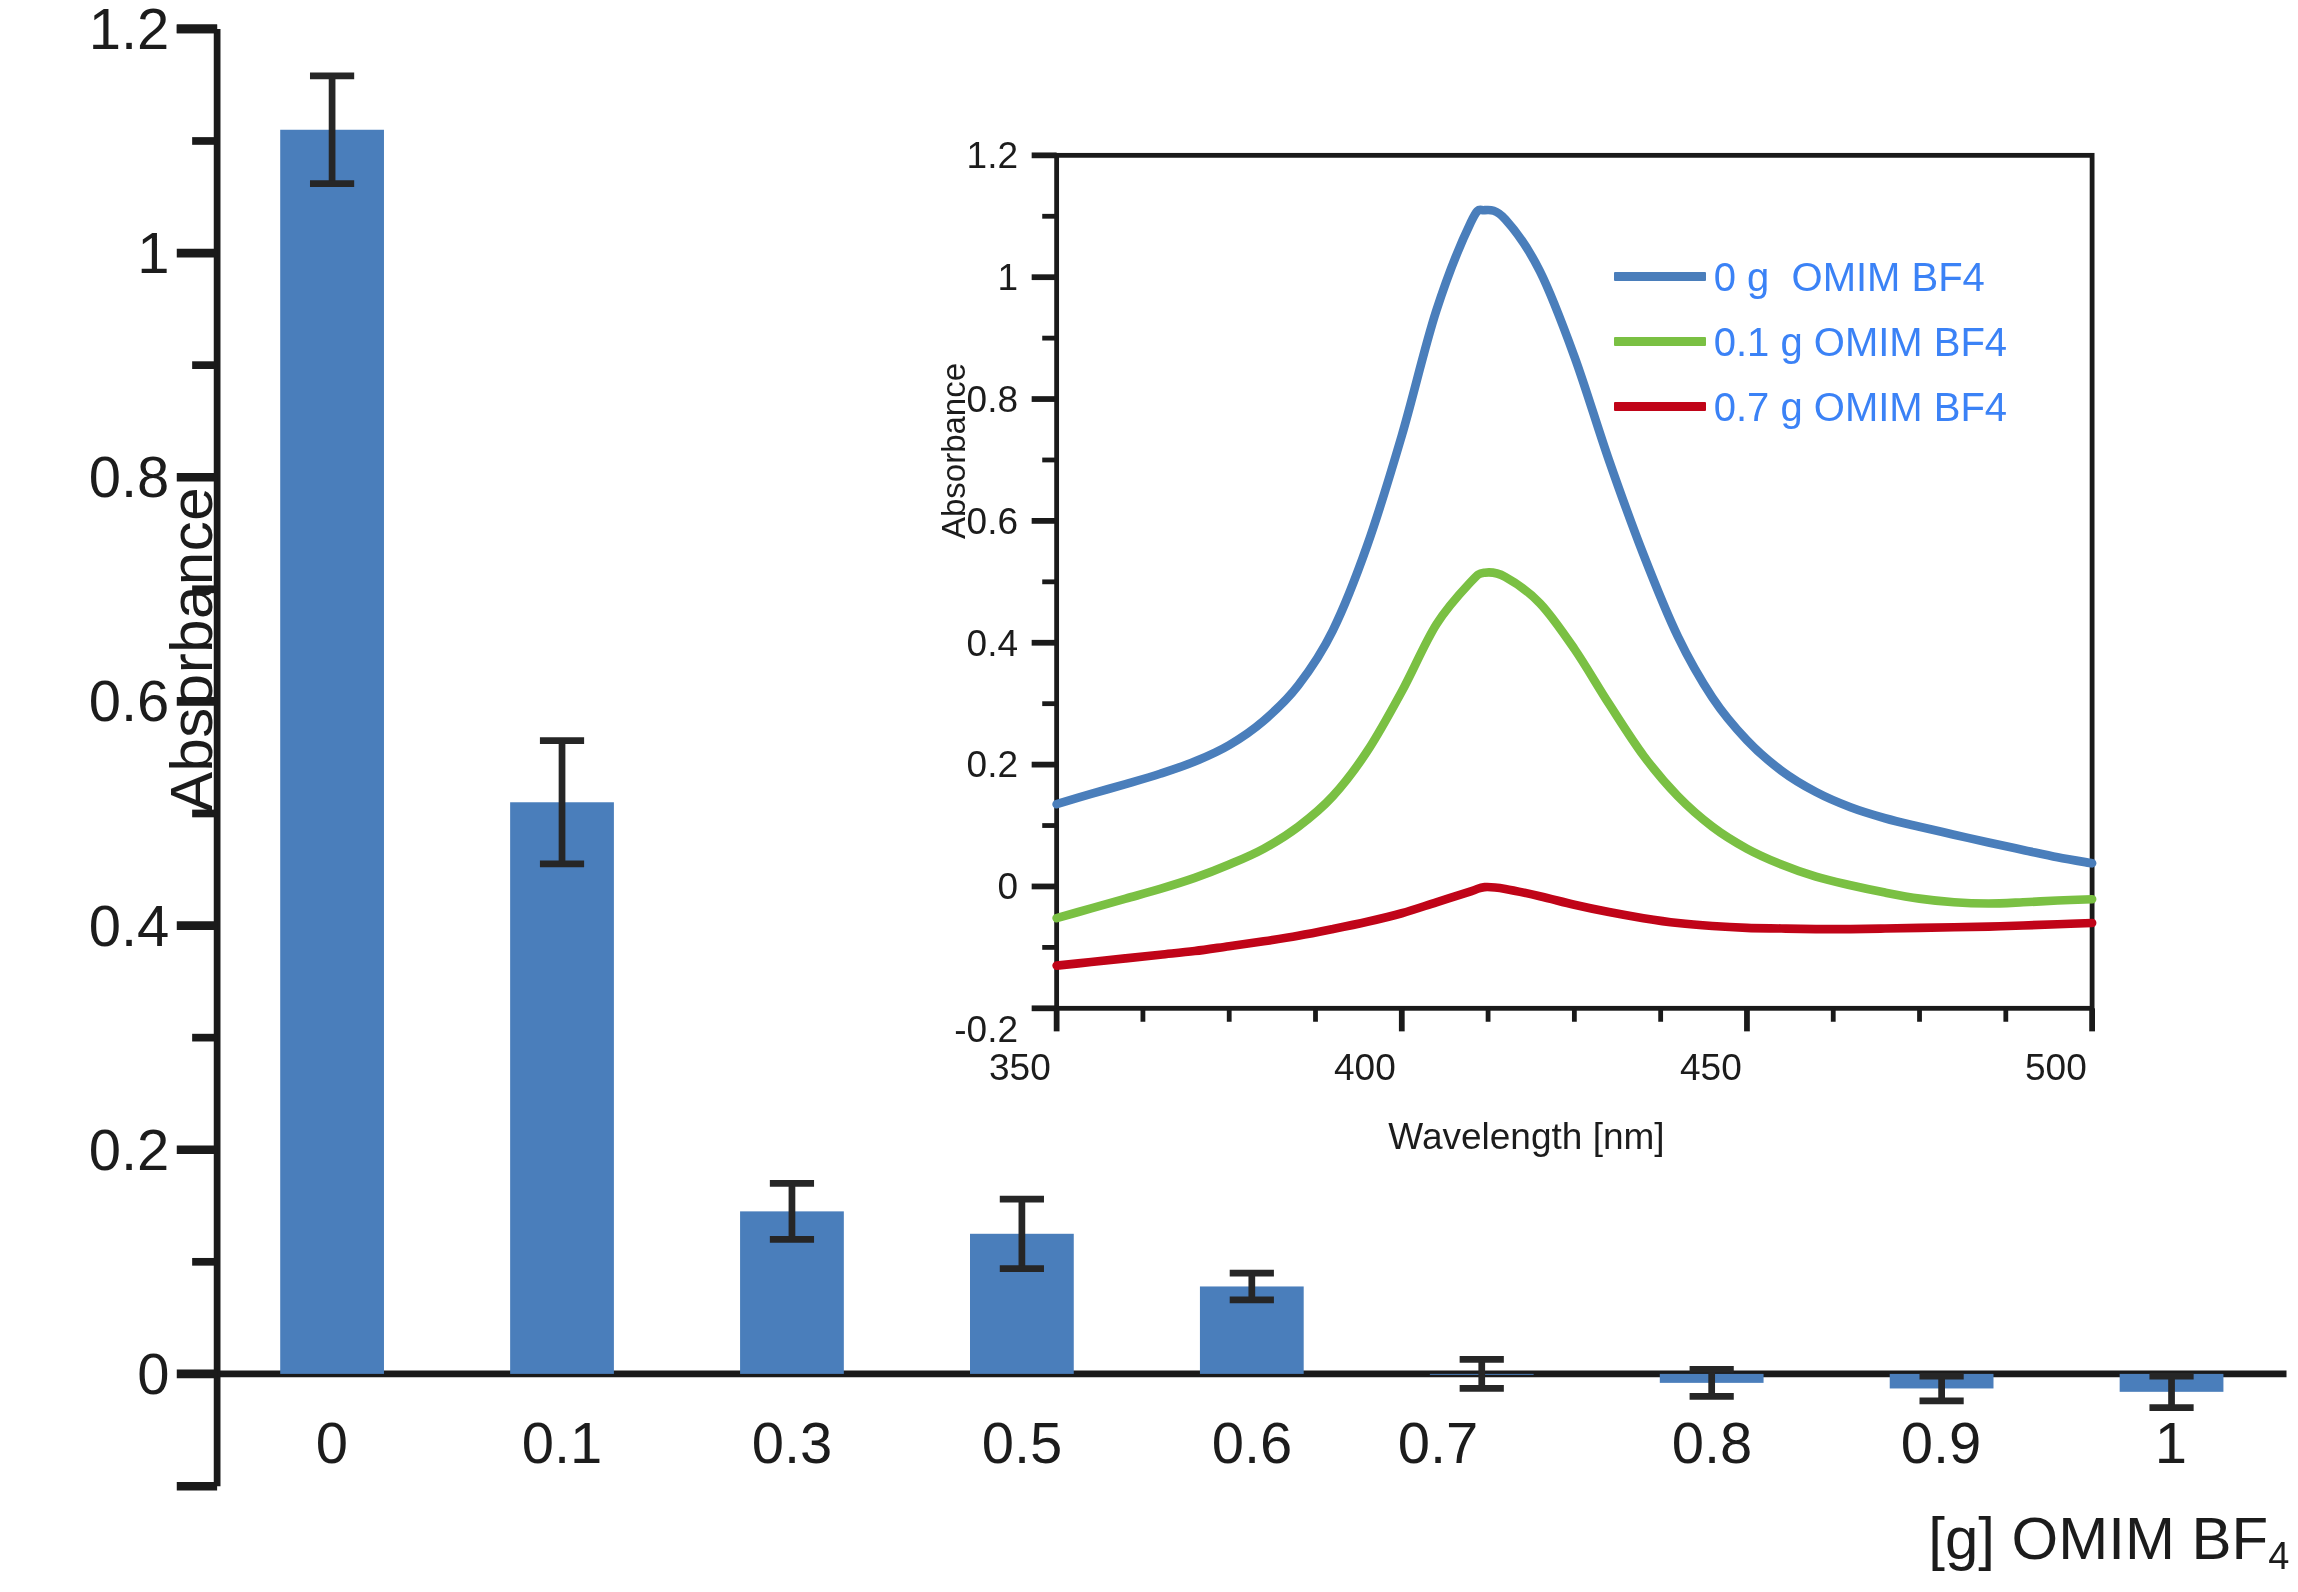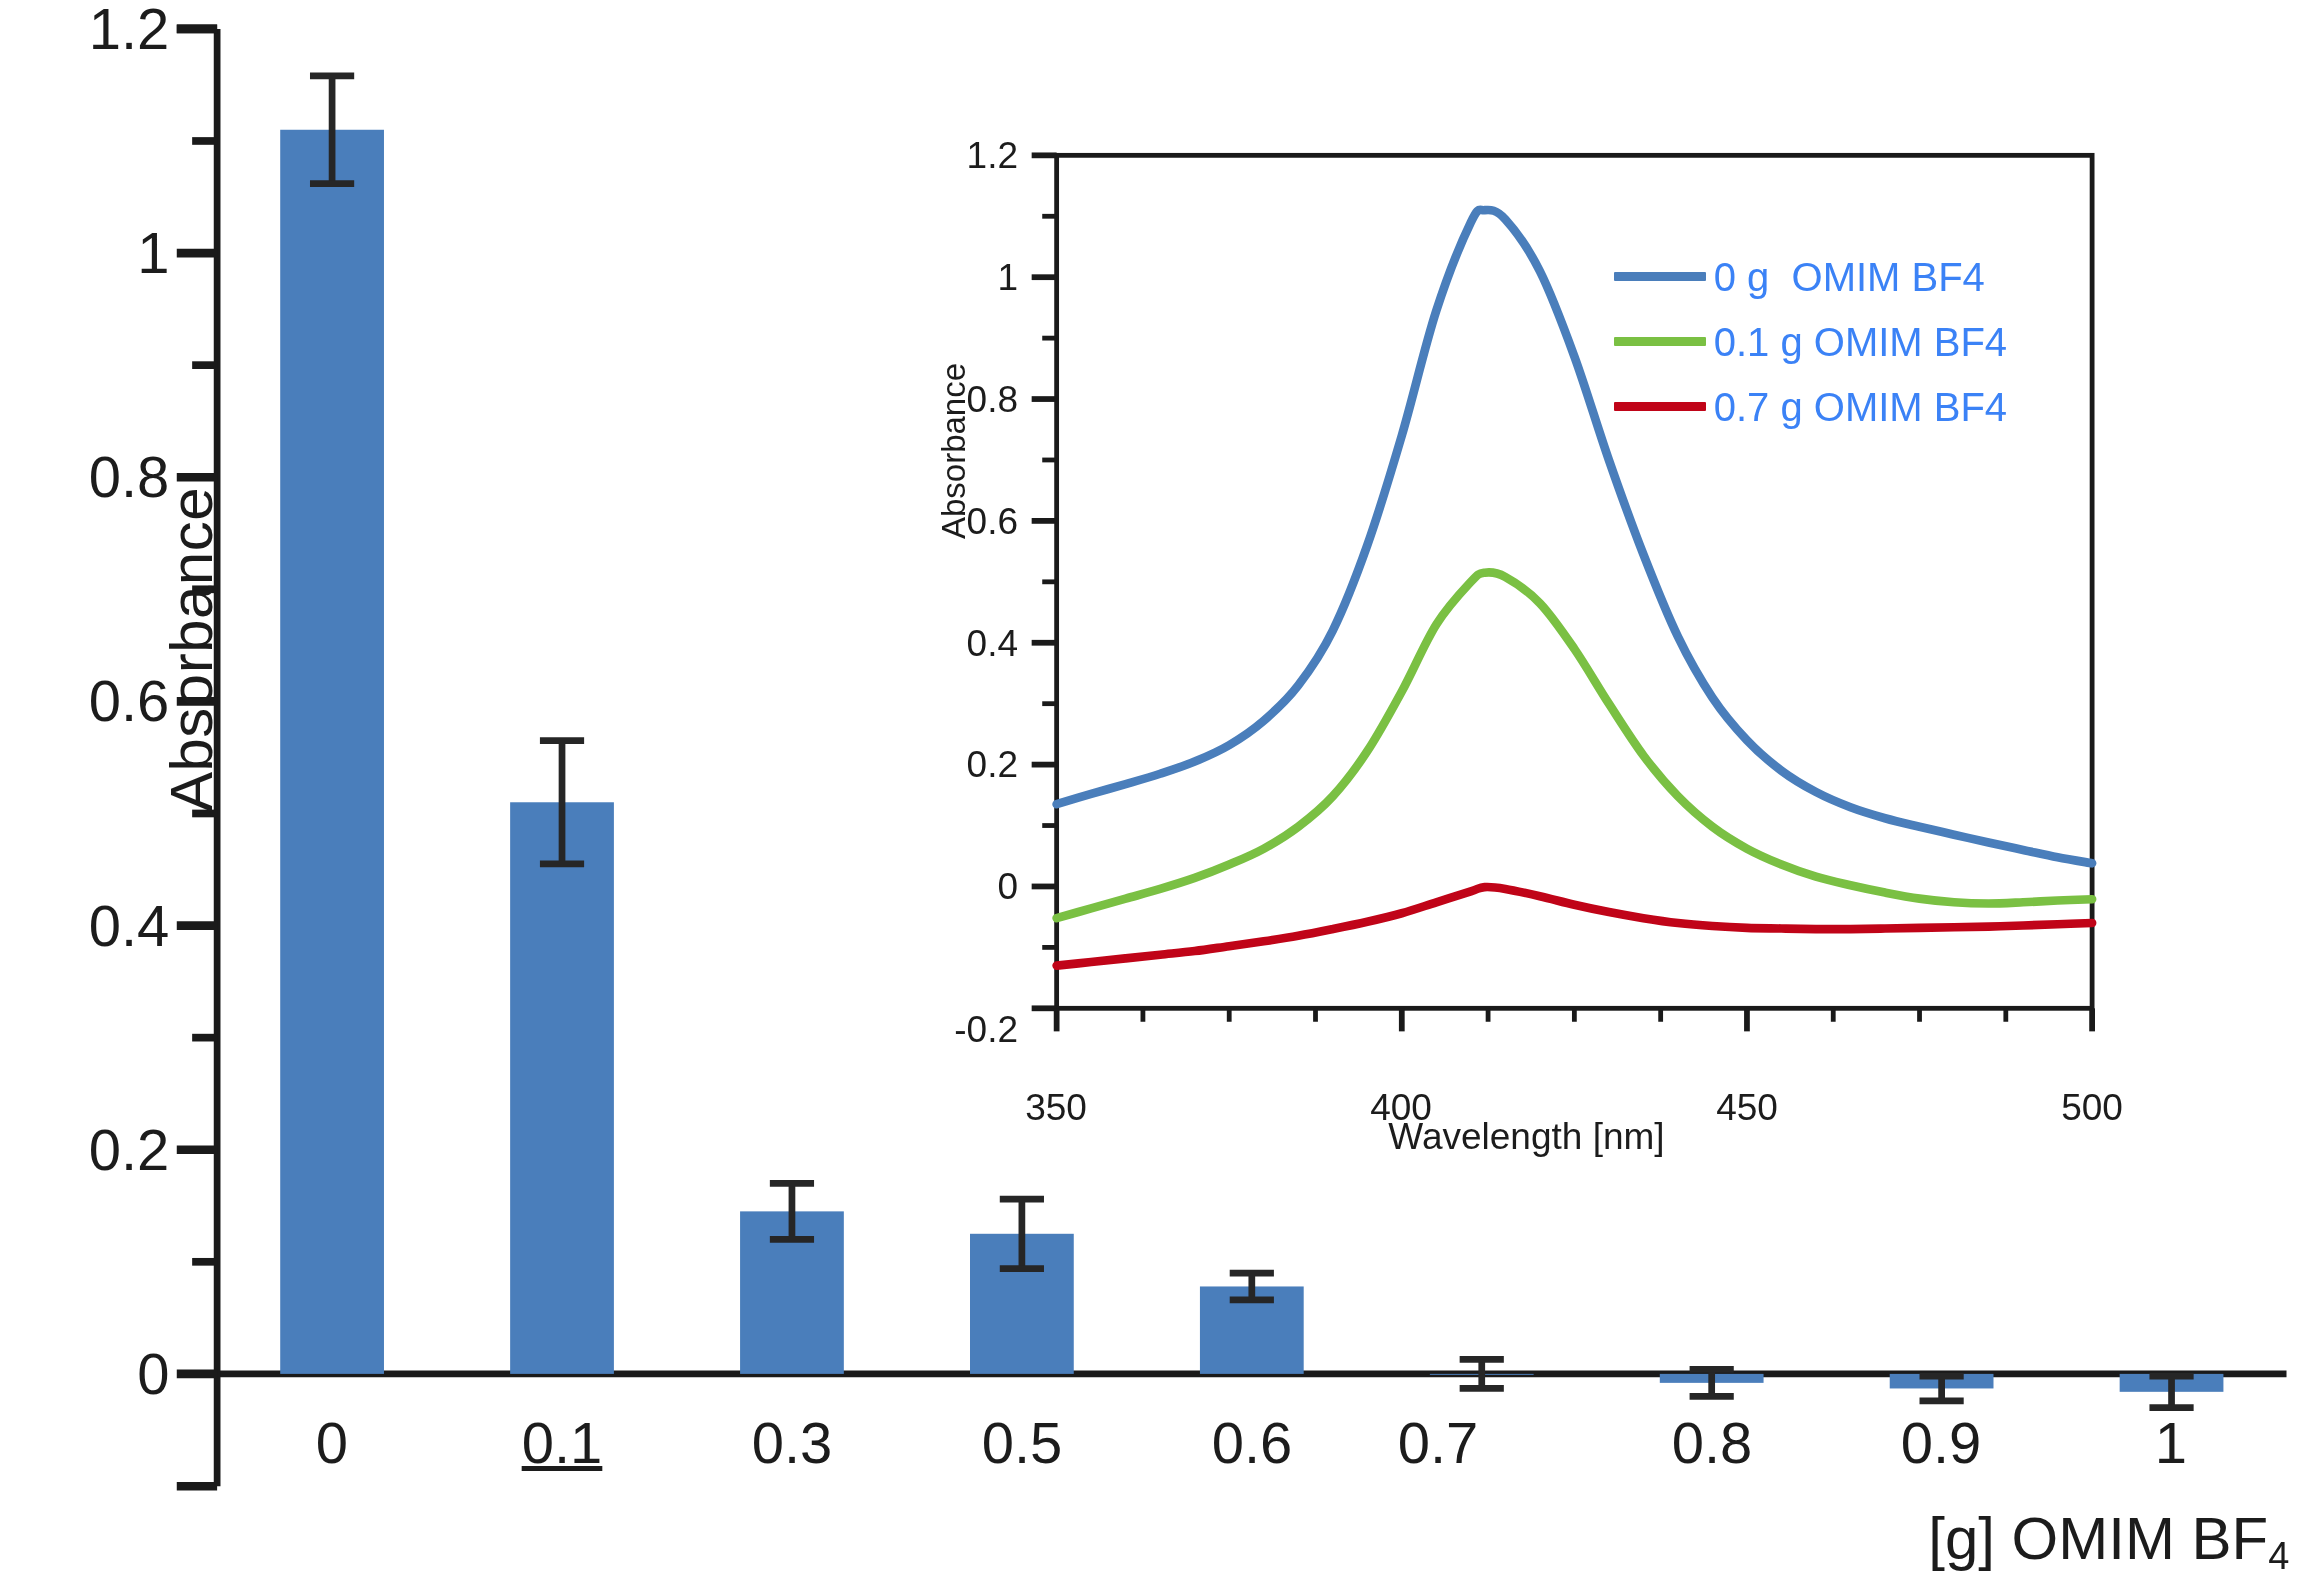--- a/index.html
+++ b/index.html
@@ -33,22 +33,22 @@
   .inset-ylabel{
     position:absolute;left:-127px;top:317px;width:317px;
     transform:rotate(-90deg);transform-origin:center center;
     font-size:33px;text-align:center;color:#1c1c1c;
   }
   .inset-ytick-label{
     position:absolute;right:0;width:115px;text-align:right;
     font-size:37px;line-height:37px;color:#1c1c1c;
   }
   .inset-xtick-label{
-    position:absolute;width:134px;text-align:center;
-    font-size:37px;line-height:37px;color:#1c1c1c;top:934px;margin-top:40px;
+    position:absolute;width:134px;text-align:left;
+    font-size:37px;line-height:37px;color:#1c1c1c;top:934px;
   }
   .inset-xtitle{
     position:absolute;left:4px;top:1001px;width:1201px;text-align:center;
     font-size:37px;color:#1c1c1c;
   }
   .legend{position:absolute;left:692px;top:129px;}
   .legend-row{display:flex;align-items:center;height:65px;}
   .legend-swatch{width:92px;height:8.6px;border-radius:1px;margin-right:7.7px;flex:0 0 auto;}
   .legend-text{font-size:40px;line-height:40px;color:#3b82f6;white-space:pre;}
   svg{display:block;}
@@ -64,21 +64,21 @@
       <div class="main-ytick-label" style="left: 15.4px; top: 0px;">1.2</div>
       <div class="main-ytick-label" style="left: 15.4px; top: 224px;">1</div>
       <div class="main-ytick-label" style="left: 15.4px; top: 448px;">0.8</div>
       <div class="main-ytick-label" style="left: 15.4px; top: 672px;">0.6</div>
       <div class="main-ytick-label" style="left: 15.4px; top: 897px;">0.4</div>
       <div class="main-ytick-label" style="left: 15.4px; top: 1121px;">0.2</div>
       <div class="main-ytick-label" style="left: 15.4px; top: 1345px;">0</div>
     </div>
   <div id="main-xtick-labels">
       <div class="main-xtick-label" style="left: 236px;">0</div>
-      <div class="main-xtick-label" style="left: 466px; text-decoration: underline;">0.1</div>
+      <div class="main-xtick-label" style="left: 466px;">0.1</div>
       <div class="main-xtick-label" style="left: 696px;">0.3</div>
       <div class="main-xtick-label" style="left: 926px;">0.5</div>
       <div class="main-xtick-label" style="left: 1156px;">0.6</div>
       <div class="main-xtick-label" style="left: 1342px;">0.7</div>
       <div class="main-xtick-label" style="left: 1616px;">0.8</div>
       <div class="main-xtick-label" style="left: 1845px;">0.9</div>
       <div class="main-xtick-label" style="left: 2075px;">1</div>
     </div>
 
   <div class="main-xtitle"><span>[g] OMIM BF</span><sub>4</sub></div>

